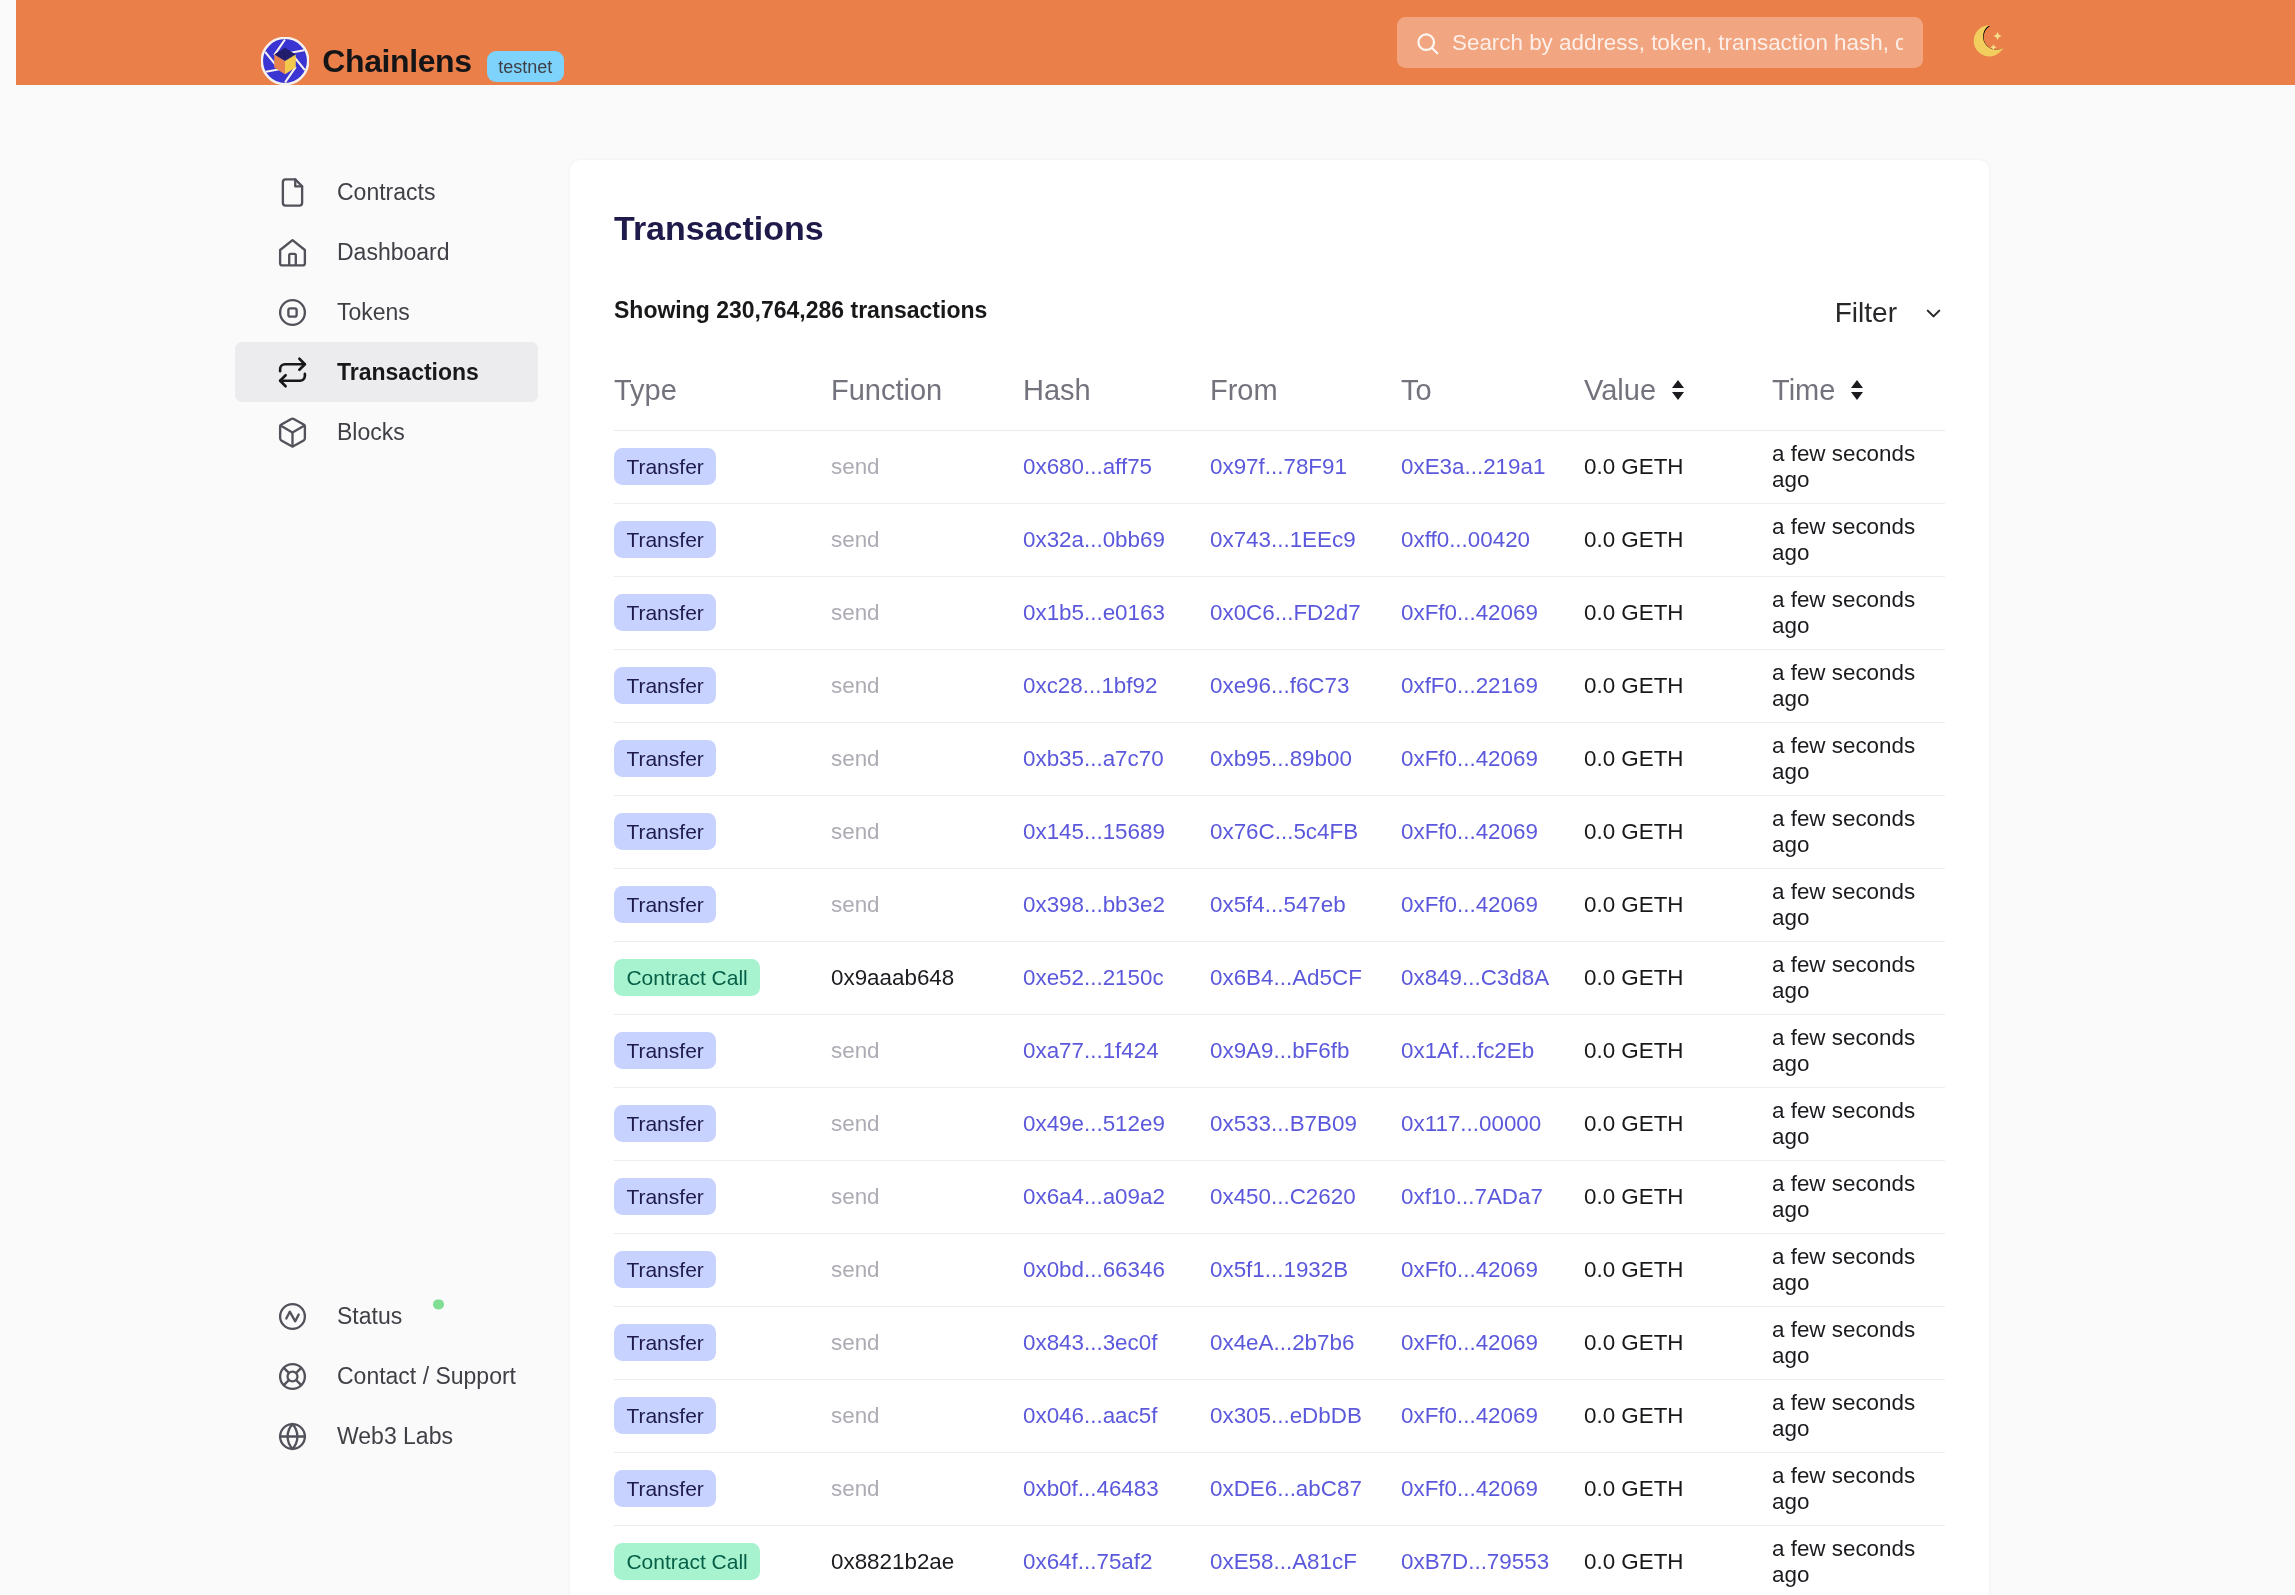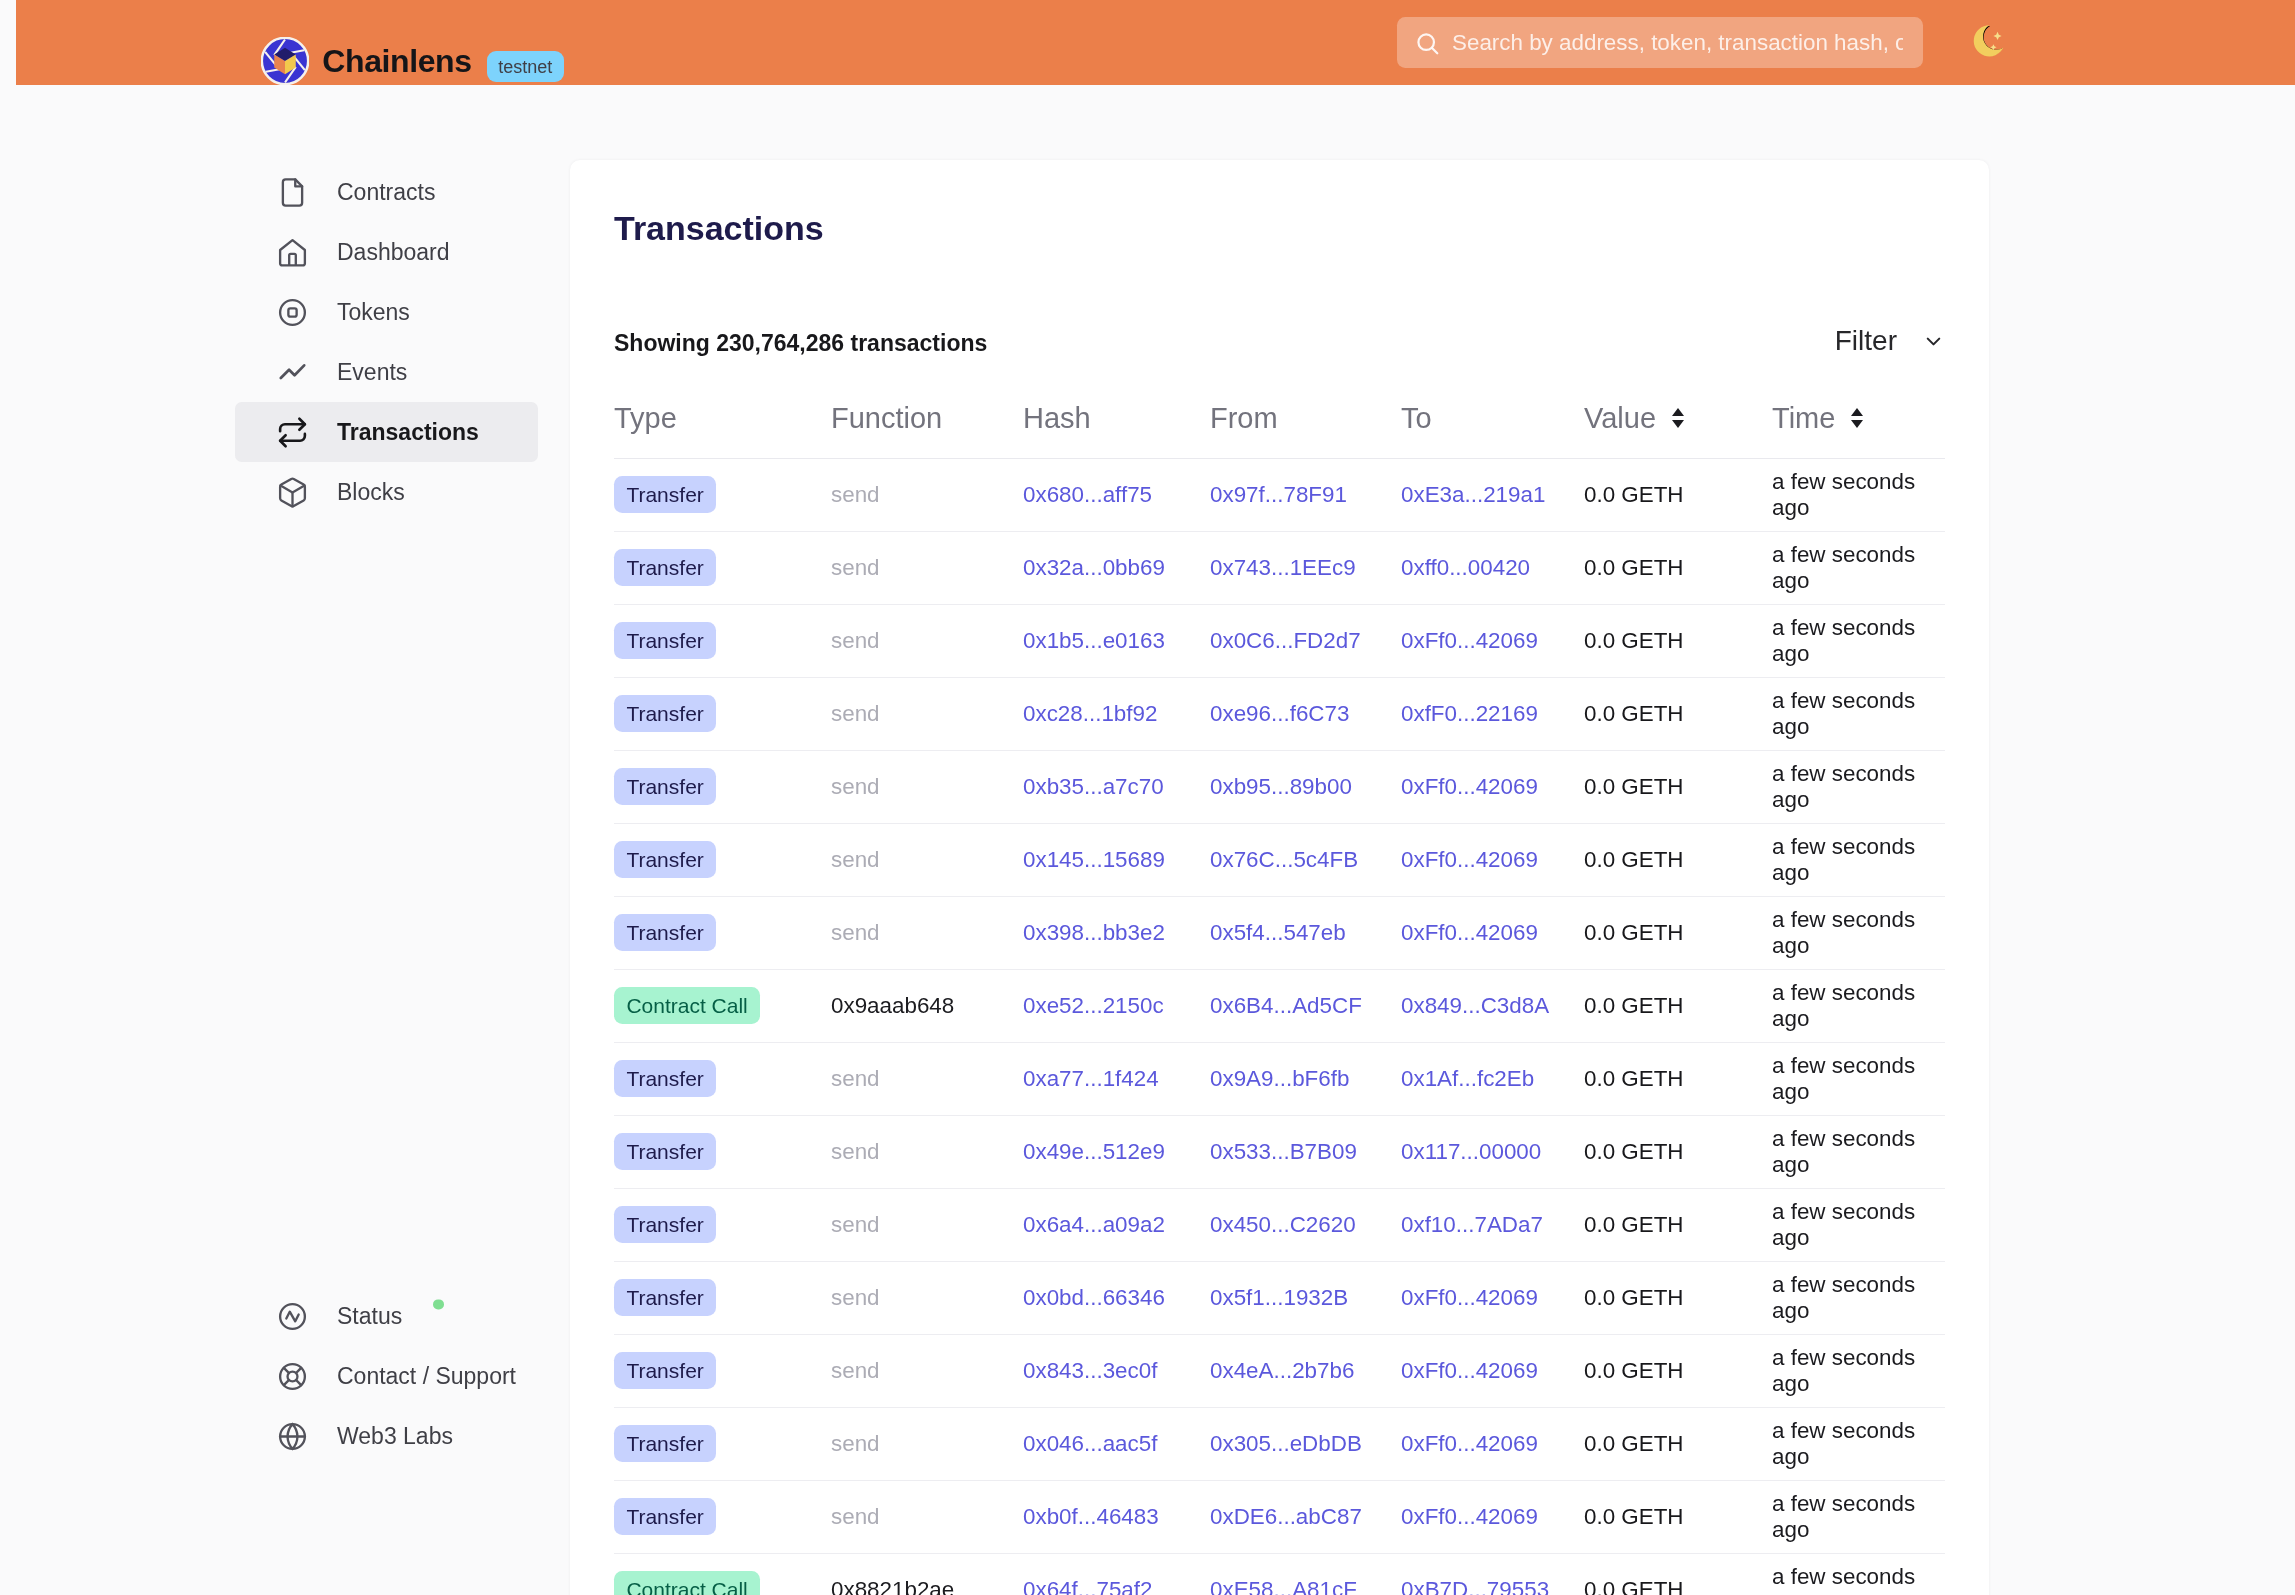--- a/index.html
+++ b/index.html
@@ -52,21 +52,21 @@
 
   
   .card{
     position:absolute; left:570px; top:160px; width:1419px; height:1461px;
     background:#FFFFFF; border-radius:10px 10px 0 0;
     box-shadow:0 0.8px 3.3px rgba(20,20,40,0.06);
     padding:48px 44px 0 44px;
   }
   .page-title{ font-size:34px; line-height:40px; font-weight:700; color:#1E1B4B; }
   .list-meta{
-    margin-top:77px; display:flex; align-items:flex-end; justify-content:space-between;
+    margin-top:49px; display:flex; align-items:flex-start; justify-content:space-between;
   }
   .showing-text{ font-size:23px; font-weight:700; color:#18181B; }
   .filter-btn{ display:flex; align-items:center; gap:25px; cursor:pointer; font-size:28px; color:#27272A; }
   .filter-btn svg{ width:23px; height:23px; stroke:#27272A; }
 
   .tbl{ margin-top:21.6px; }
   .tbl-header, .tbl-row{
     display:grid;
     grid-template-columns:217px 192px 187px 191px 183px 188px 1fr;
     align-items:center;
@@ -151,28 +151,20 @@
     </div>
     <div class="nav-item">
       <span class="nav-ic">
         <svg viewBox="0 0 24 24" fill="none" stroke-width="1.7" stroke-linejoin="round">
           <circle cx="12" cy="12" r="9"></circle>
           <rect x="9" y="9" width="6" height="6" rx="1.4"></rect>
         </svg>
       </span>
       <span>Tokens</span>
     </div>
-    <div class="nav-item">
-      <span class="nav-ic">
-        <svg viewBox="0 0 24 24" fill="none" stroke-width="2" stroke-linecap="round" stroke-linejoin="round">
-          <polyline points="3.5 16 9.5 10 13.5 14 20.5 6.8"></polyline>
-        </svg>
-      </span>
-      <span>Events</span>
-    </div>
     <div class="nav-item active">
       <span class="nav-ic">
         <svg viewBox="0 0 24 24" fill="none" stroke-width="1.9" stroke-linecap="round" stroke-linejoin="round">
           <polyline points="17 2 21 6 17 10"></polyline>
           <path d="M3 11V9.5A3.5 3.5 0 0 1 6.5 6H21"></path>
           <polyline points="7 22 3 18 7 14"></polyline>
           <path d="M21 13v1.5a3.5 3.5 0 0 1-3.5 3.5H3"></path>
         </svg>
       </span>
       <span>Transactions</span>

